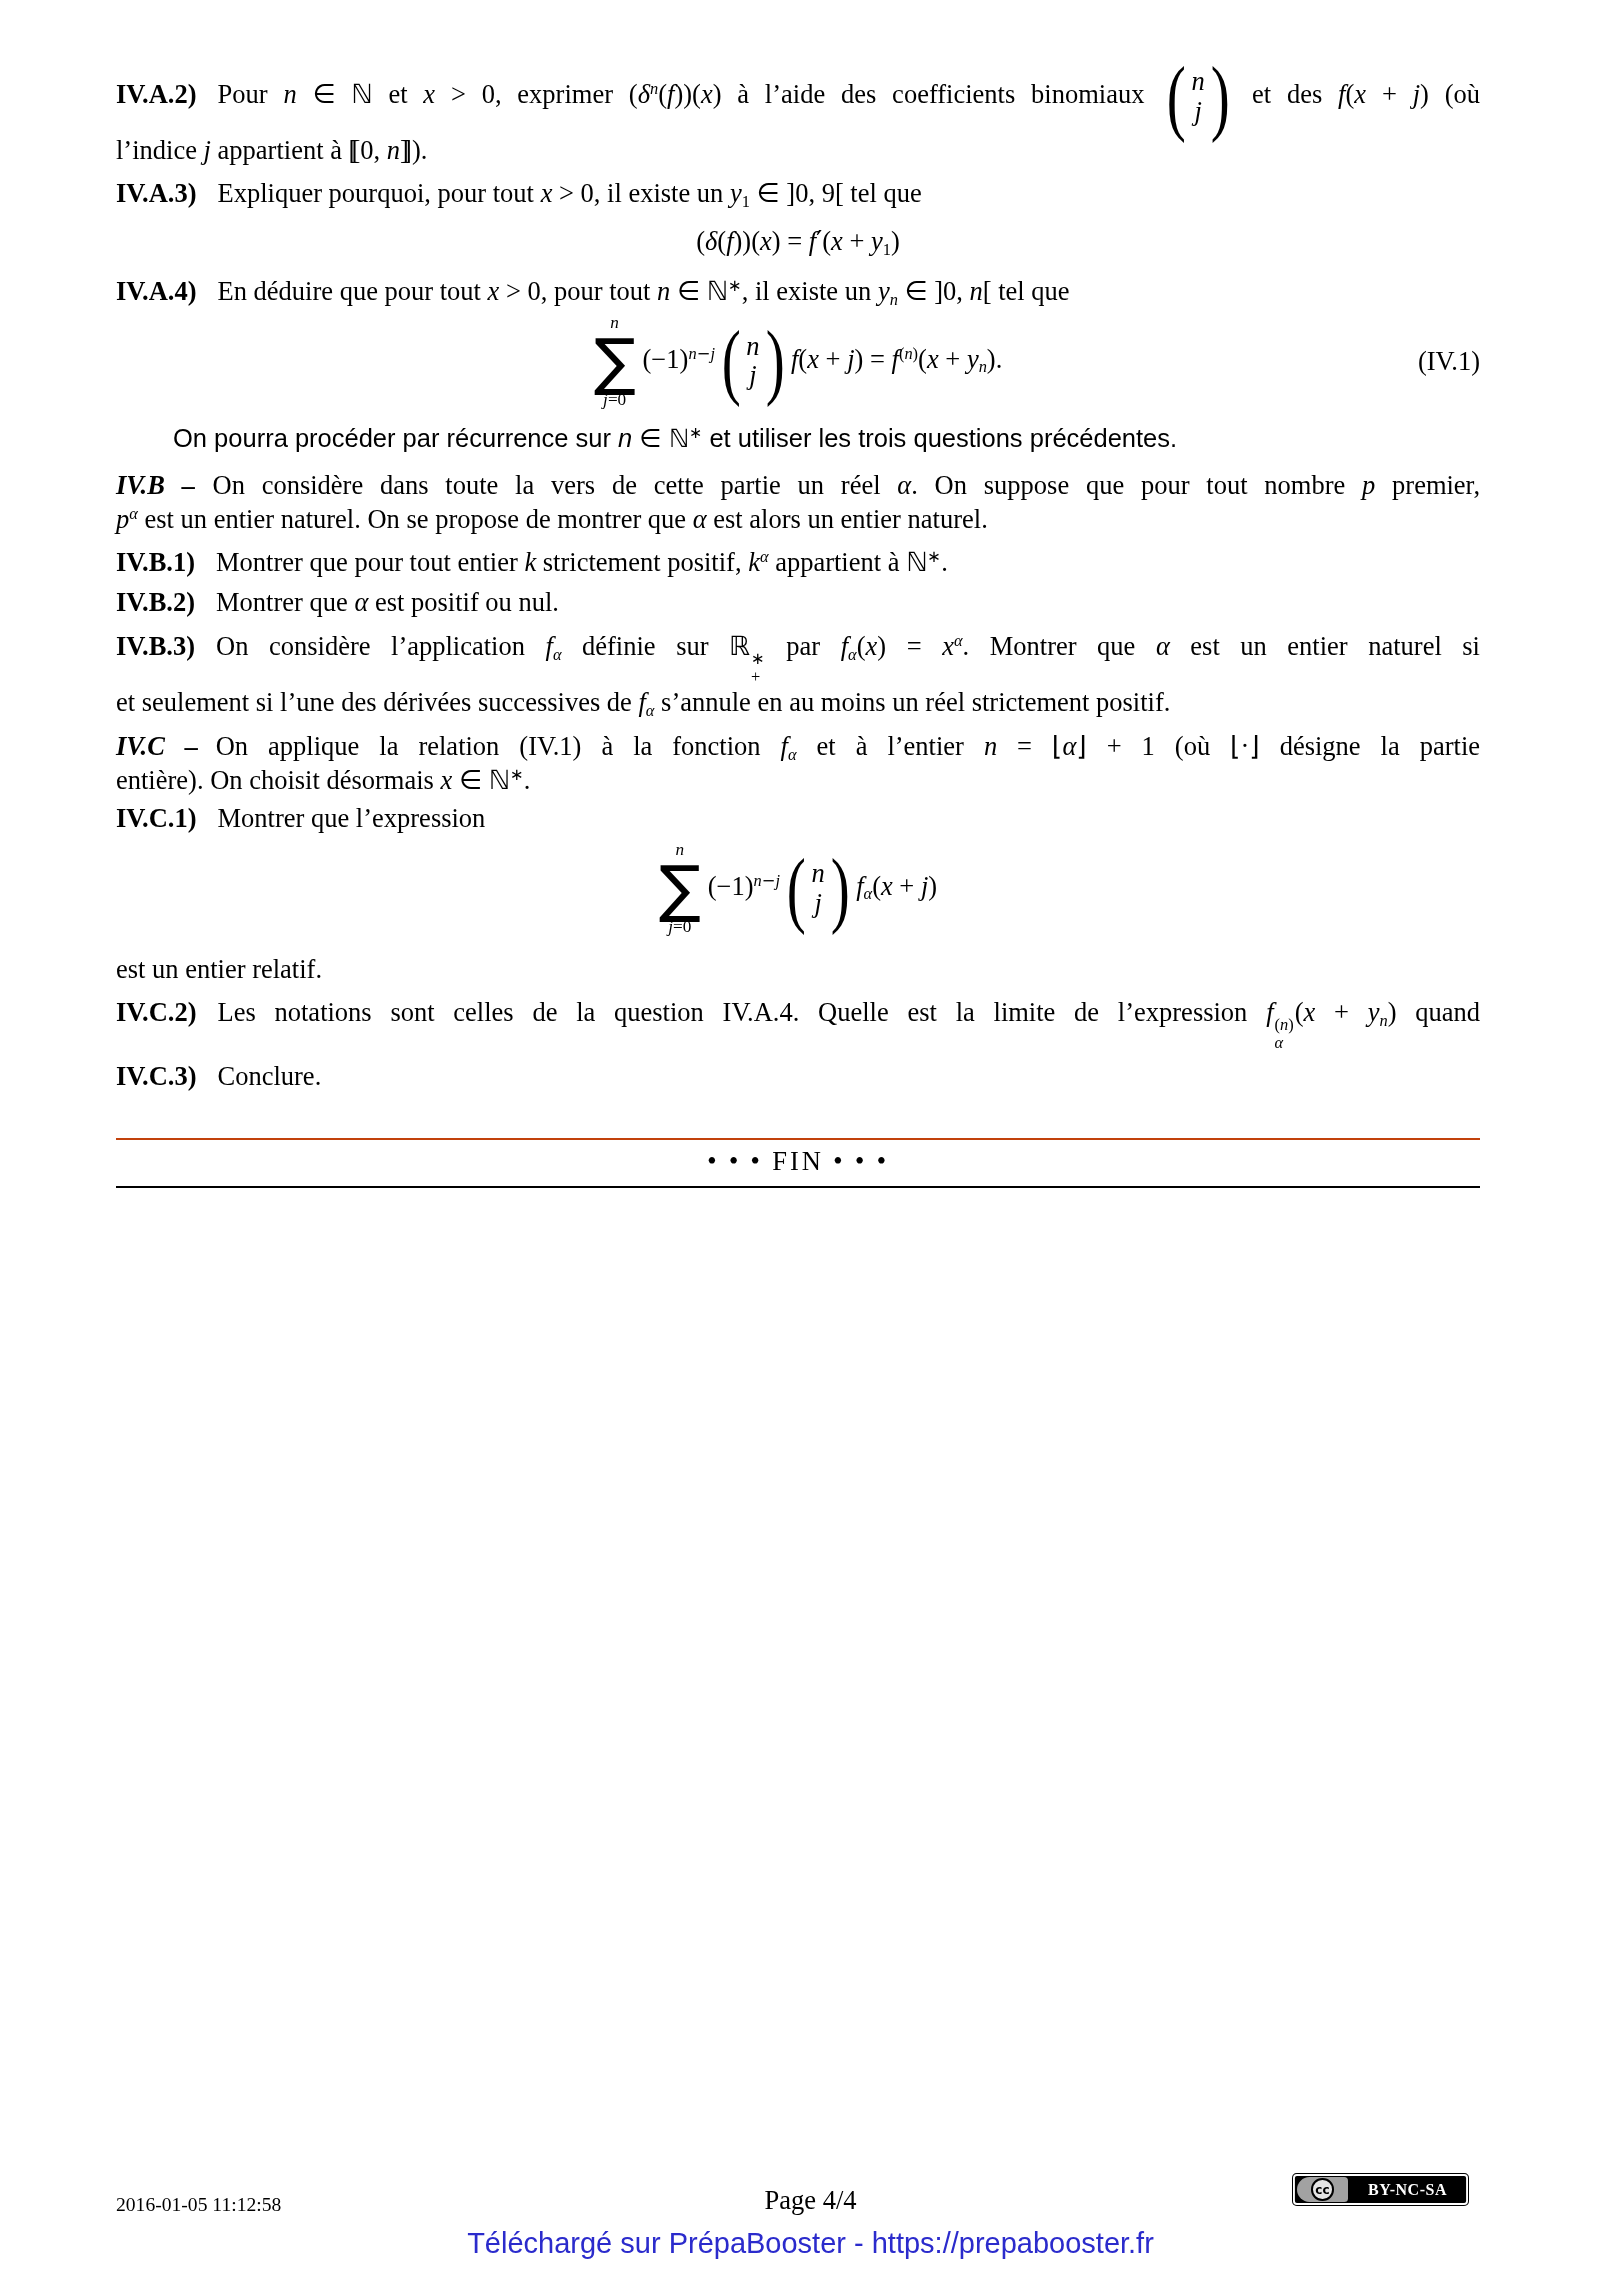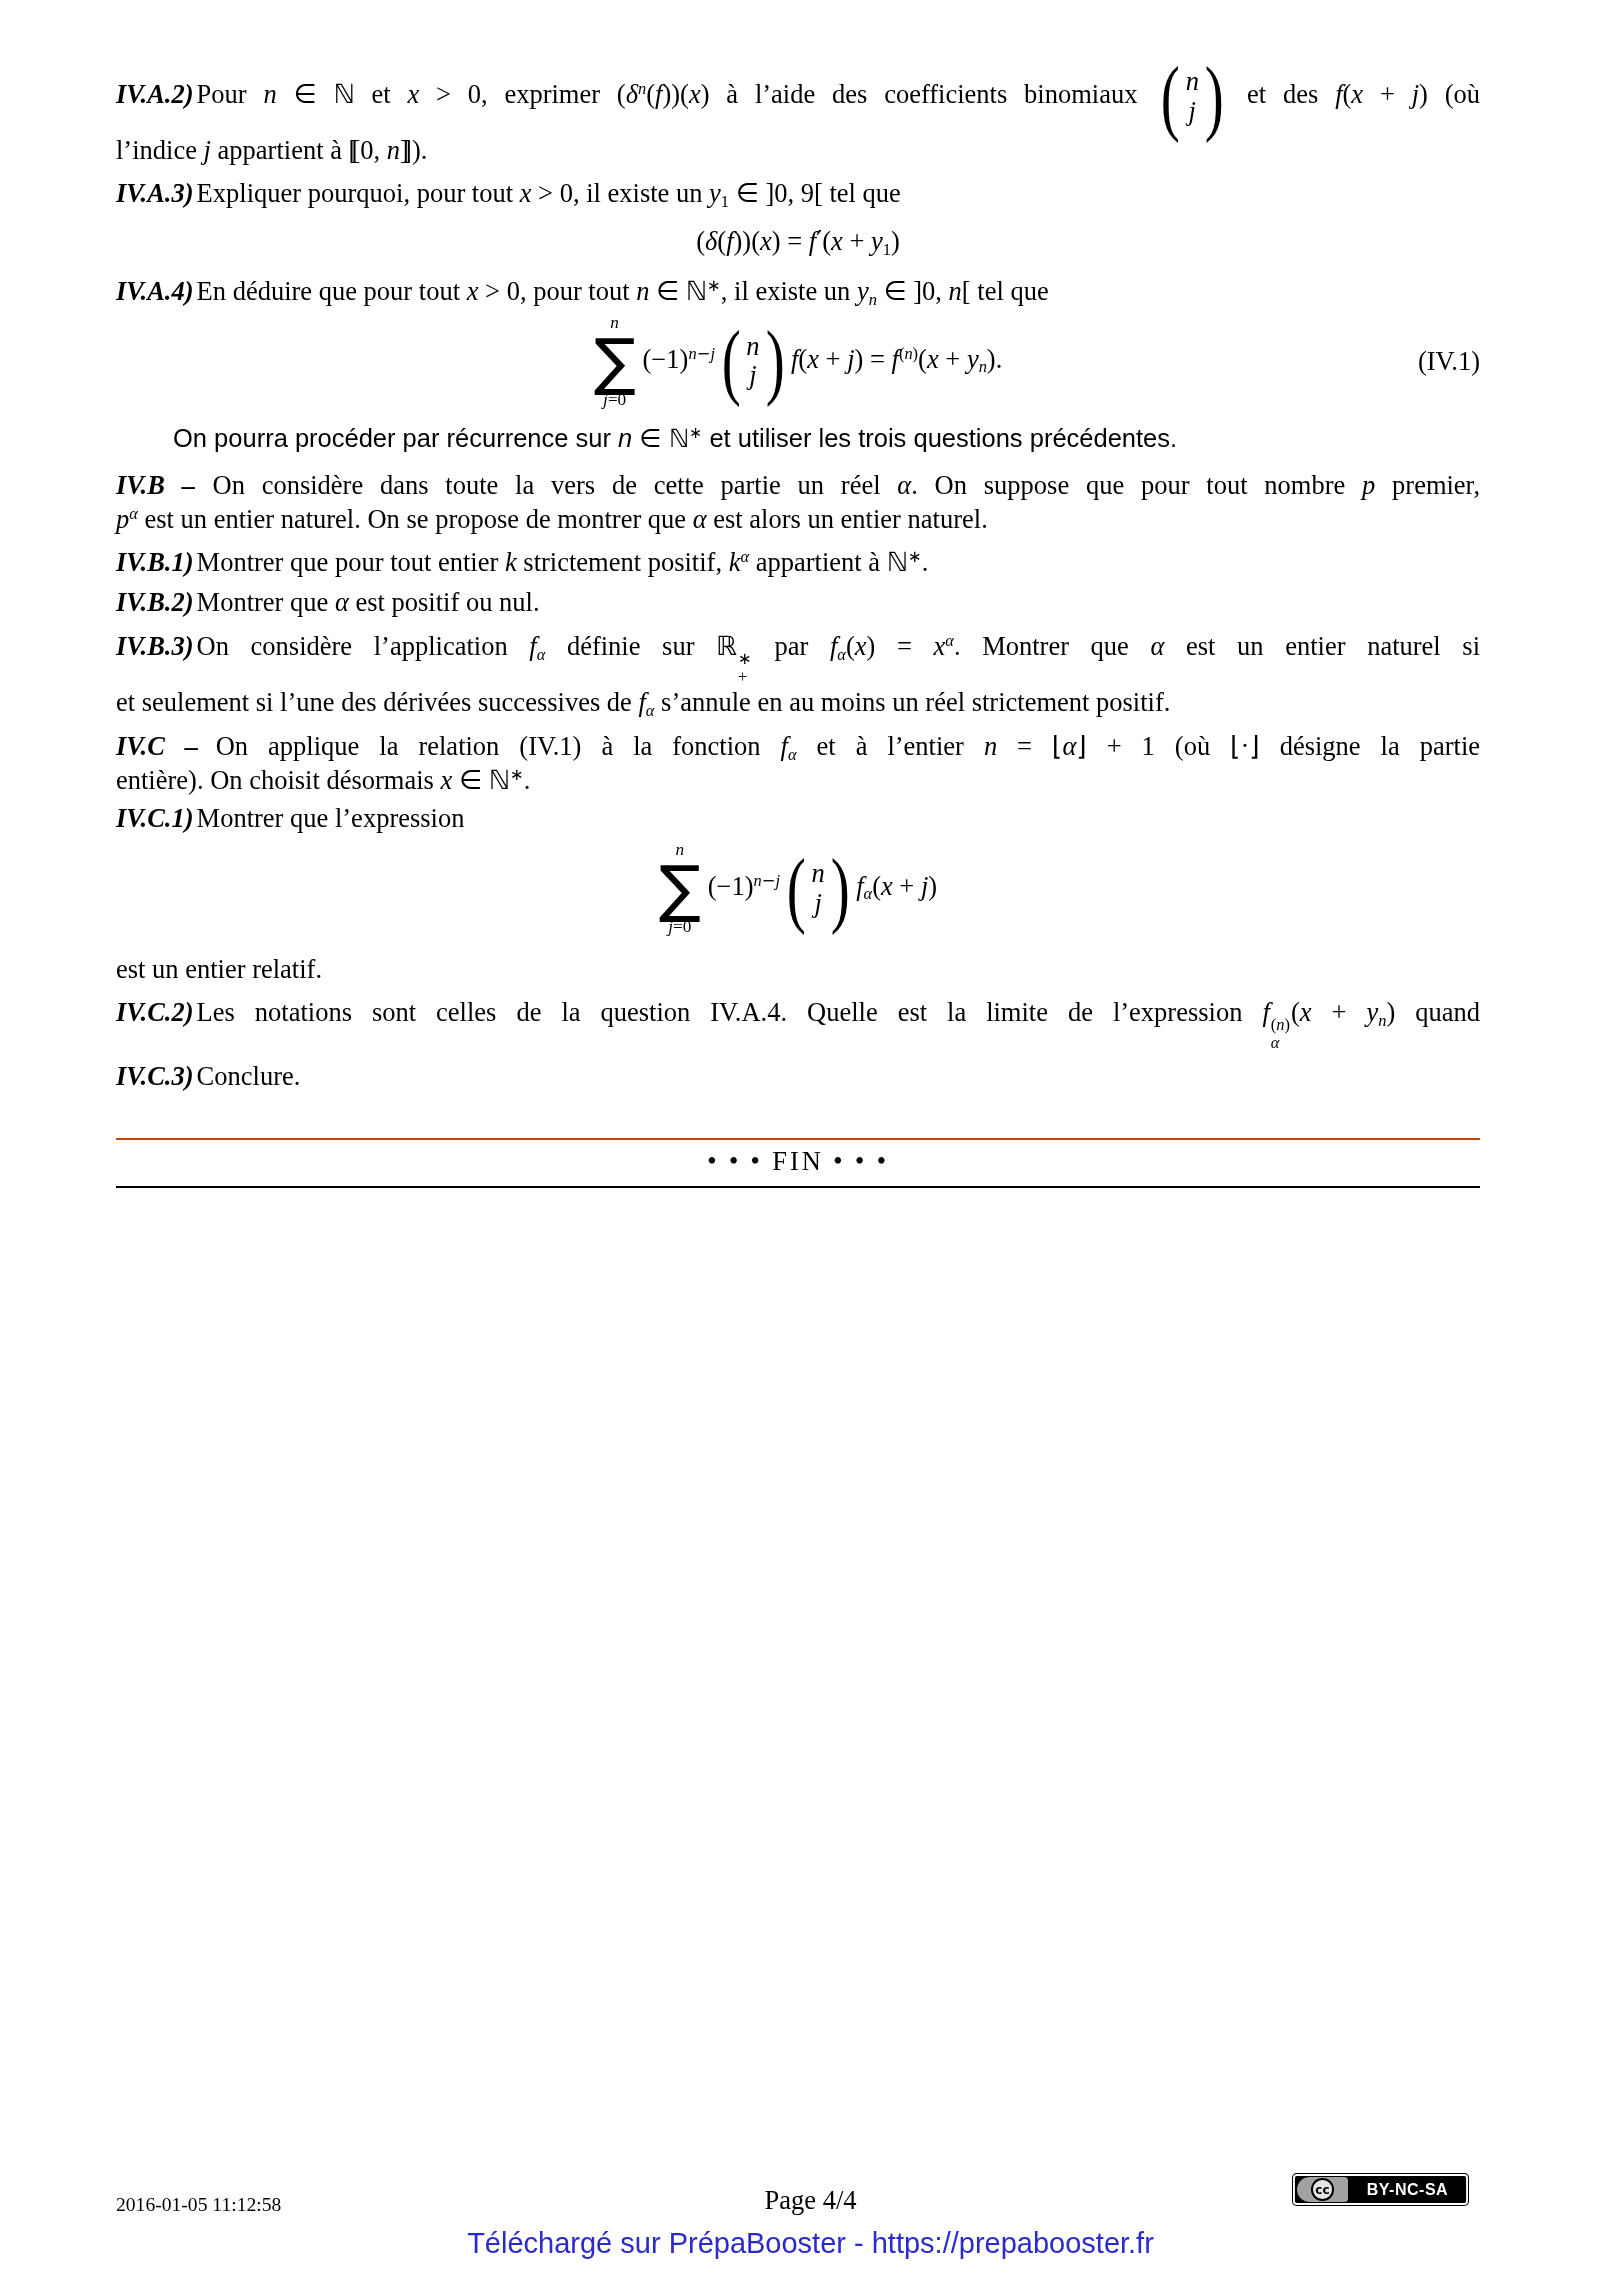--- a/index.html
+++ b/index.html
@@ -2,21 +2,21 @@
 <html><head>
 <meta charset="utf-8">
 <style>
   html,body{margin:0;padding:0;background:#ffffff;}
   .page{position:relative;width:1621px;height:2293px;background:#fff;
         font-family:"Liberation Serif","DejaVu Serif",serif;color:#000;overflow:hidden;}
   .main{position:absolute;left:116px;top:61px;width:1364px;font-size:26.5px;line-height:34px;}
   .para{margin:0;}
   .pline{text-align:left;}
   .pline.just{text-align:justify;text-align-last:justify;}
-  .qlabel{font-weight:bold;margin-right:3px;font-style:italic;}
+  .qlabel{font-weight:bold;margin-right:21px;}
   .qlabel.bi{font-style:italic;margin-right:17.6px;}
   .it{font-style:italic;}
   .sym{font-family:"DejaVu Sans","DejaVu Serif",sans-serif;}
   sup,sub{font-size:62%;line-height:0;}
   sup{vertical-align:0.55em;}
   sub{vertical-align:-0.28em;}
   .ss{display:inline-flex;flex-direction:column;align-items:flex-start;justify-content:center;
       font-size:62%;line-height:1.08;vertical-align:-0.55em;margin:0 1px;}
   .dbl{display:inline-block;}
   .dbl .k2{margin-left:-0.22em;}
@@ -40,21 +40,21 @@
   .f-link{position:absolute;left:0;width:100%;top:2227px;text-align:center;
           font-family:"Liberation Sans","DejaVu Sans",sans-serif;font-size:29px;}
   .badge{position:absolute;left:1292px;top:2173px;width:177px;height:33px;background:#000;
          border-radius:4.9px;display:flex;align-items:center;
          box-shadow:inset 0 0 0 1px #000, inset 0 0 0 2.9px #fff;}
   .badge-chip{margin-left:4.9px;width:51px;height:25.5px;border-radius:12.7px 3.9px 3.9px 12.7px;
               display:flex;align-items:center;justify-content:center;}
   .badge-cc{width:22.5px;height:22.5px;border-radius:50%;background:#e5e5e5;border:2px solid #000;
             box-sizing:border-box;display:flex;align-items:center;justify-content:center;
             font-family:"DejaVu Sans",sans-serif;font-weight:bold;font-size:12px;color:#000;}
-  .badge-text{flex:1;text-align:center;color:#fff;font-family:Liberation Sans, sans-serif;
+  .badge-text{flex:1;text-align:center;color:#fff;font-family:Liberation Serif, serif;
               font-weight:bold;font-size:16px;letter-spacing:0.5px;padding-right:2px;}
 </style>
 </head>
 <body>
 
 <div class="page">
   <div class="main">
     <div id="content">
         <div class="para">
           <div class="pline just"><span class="qlabel">IV.A.2)</span><span class="rm">Pour </span><span class="it">n</span><span class="rm"> </span><span class="sym">∈</span><span class="rm"> </span><span class="sym">ℕ</span><span class="rm"> et </span><span class="it">x</span><span class="rm"> &gt; 0, exprimer (</span><span class="it">δ</span><sup><span class="it">n</span></sup><span class="rm">(</span><span class="it">f</span><span class="rm">))(</span><span class="it">x</span><span class="rm">) à l’aide des coefficients binomiaux </span><span class="binom">

